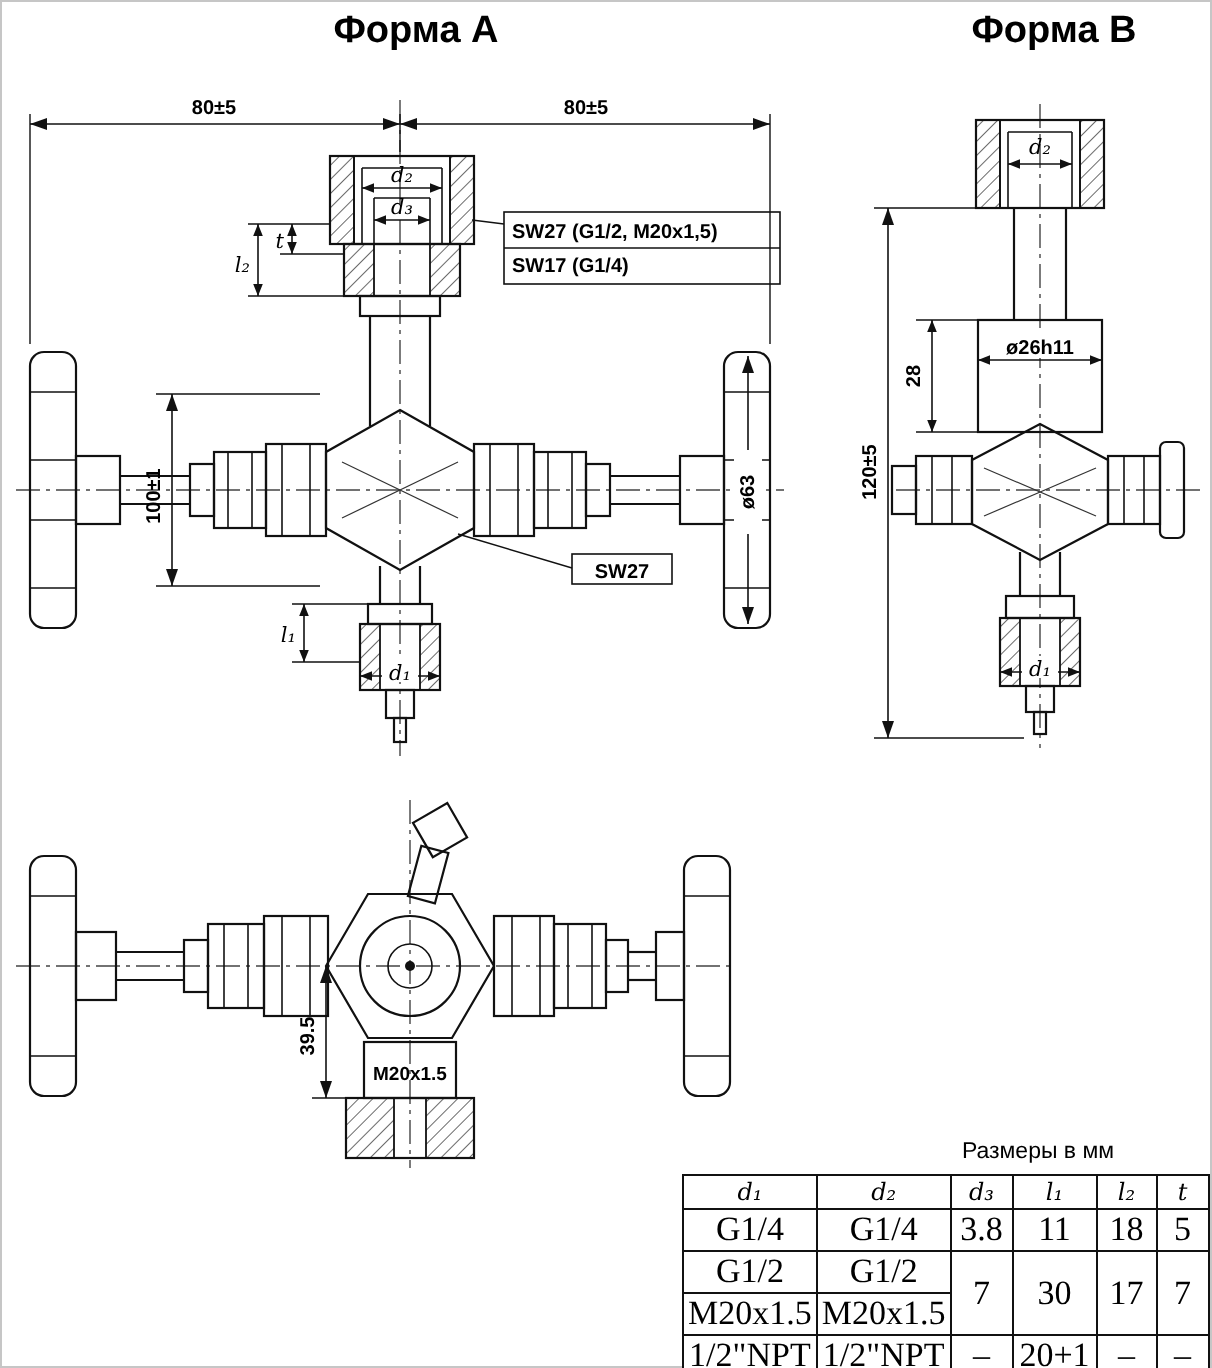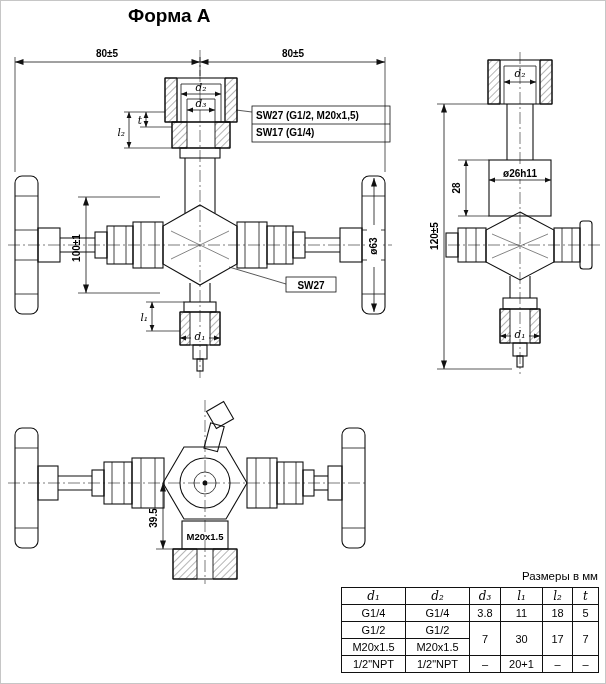--- a/index.html
+++ b/index.html
@@ -3,27 +3,27 @@
 <meta charset="utf-8">
 <style>
   * { box-sizing: border-box; }
   html, body { margin: 0; padding: 0; background: #fff; }
   .sheet {
     position: relative; width: 606px; height: 684px; background: #fff;
     font-family: "Liberation Sans", sans-serif; overflow: hidden;
     box-shadow: inset 0 0 0 1px #c6c6c6;
   }
   .title { position: absolute; font-size: 19px; font-weight: bold; color: #000; }
-  .title-a { left: 128px; top: 5px; width: 160px; text-align: left; }
+  .title-a { left: 128px; top: 5px; width: 160px; text-align: center; }
   .title-b { left: 452px; top: 5px; width: 150px; text-align: center; }
-  .tbl-caption { position: absolute; left: 440px; top: 570px; width: 158px; text-align: right; font-size: 11.5px; color: #000; }
+  .tbl-caption { position: absolute; left: 440px; top: 570px; width: 158px; text-align: center; font-size: 11.5px; color: #000; }
   table.dim-table { position: absolute; left: 341px; top: 587px; border-collapse: collapse; background: #fff; }
   .dim-table th, .dim-table td {
-    border: 1px solid #111; font-size: 11px; text-align: center;
-    padding: 0 2px; height: 17px; color: #000; font-family: Liberation Sans, sans-serif;
+    border: 1px solid #111; font-size: 17px; text-align: center;
+    padding: 0 2px; height: 17px; color: #000; font-family: Liberation Serif, serif;
   }
   .dim-table th { font-family: "DejaVu Serif", serif; font-style: italic; font-weight: normal; font-size: 12px; }
 
   svg { position: absolute; left: 0; top: 0; }
   svg .ol  { fill: none; stroke: #111; stroke-width: 1.1; }
   svg .ol2 { fill: none; stroke: #111; stroke-width: 0.8; }
   svg .thin{ fill: none; stroke: #333; stroke-width: 0.6; }
   svg .cl  { fill: none; stroke: #444; stroke-width: 0.7; stroke-dasharray: 12 3 2 3; }
   svg .dim { fill: none; stroke: #111; stroke-width: 0.8; }
   svg .ext { fill: none; stroke: #111; stroke-width: 0.7; }
@@ -34,20 +34,21 @@
   svg .b   { font-weight: bold; }
   svg .it  { font-family: "DejaVu Serif", serif; font-style: italic; font-size: 10.5px; }
   svg .s9  { font-size: 9.5px; }
 </style>
 </head>
 <body>
 
 <div class="sheet">
 
   <div class="title title-a">Форма A</div>
+  <div class="title title-b">Форма B</div>
 
   <svg width="606" height="684" viewBox="0 0 606 684">
     <defs>
       <pattern id="hatch" width="5" height="5" patternUnits="userSpaceOnUse" patternTransform="rotate(45)">
         <line x1="0" y1="0" x2="0" y2="5" stroke="#444" stroke-width="0.8"></line>
       </pattern>
       <marker id="arr" markerUnits="userSpaceOnUse" markerWidth="10" markerHeight="8" refX="9.3" refY="4" orient="auto-start-reverse">
         <path d="M0.8,1 L9.3,4 L0.8,7 Z" fill="#111"></path>
       </marker>
       <marker id="arrS" markerUnits="userSpaceOnUse" markerWidth="7" markerHeight="6" refX="6.5" refY="3" orient="auto-start-reverse">

